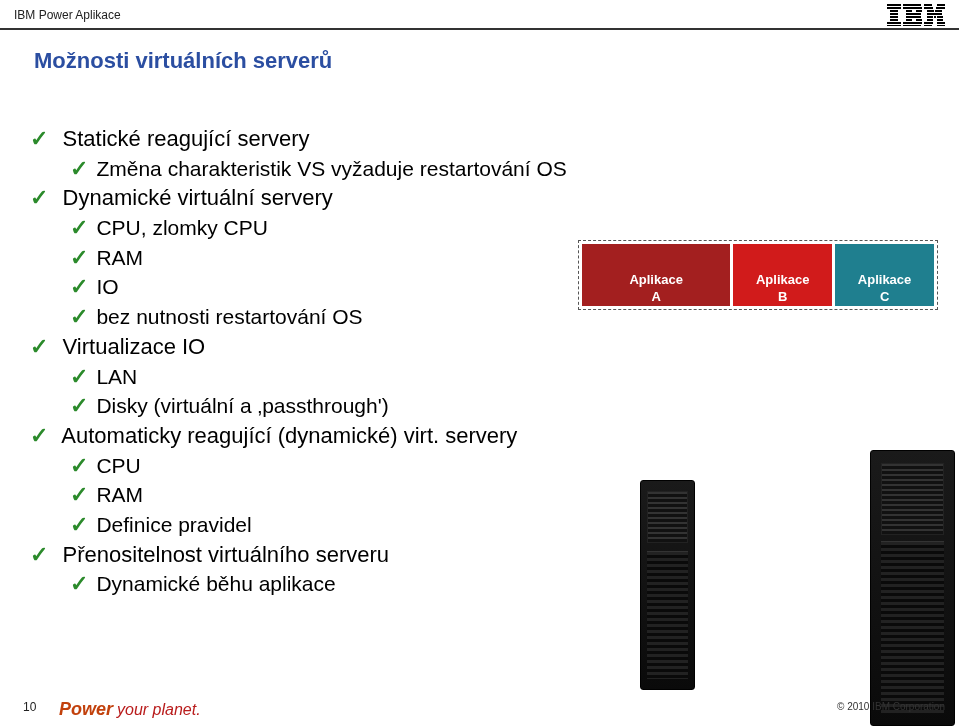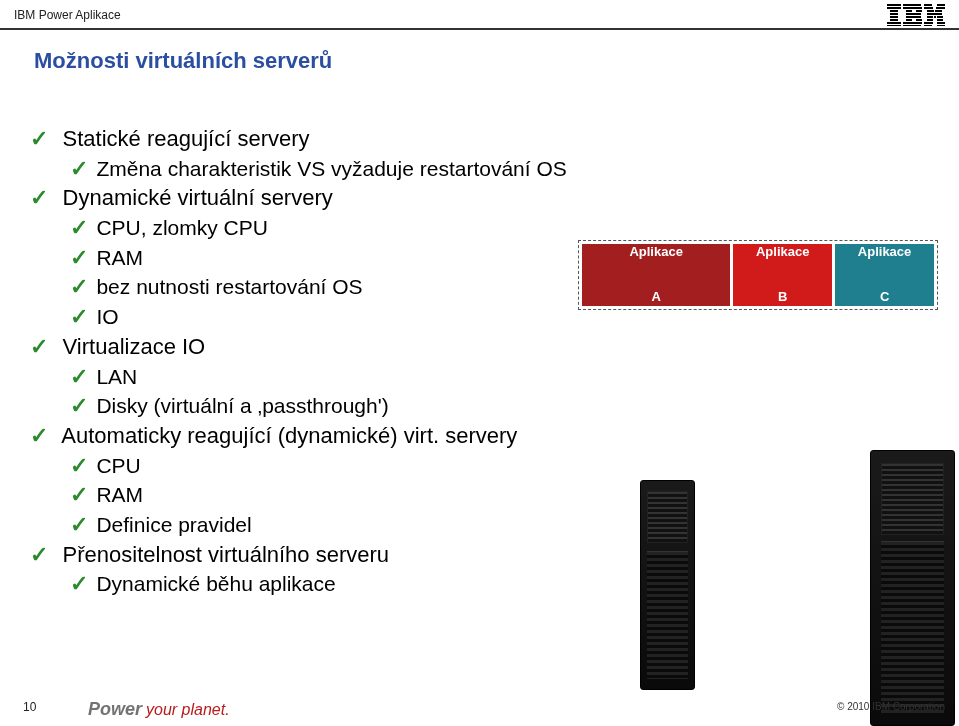--- a/index.html
+++ b/index.html
@@ -71,21 +71,21 @@
     height: 70px;
     border: 1px dashed #555;
     display: flex;
     align-items: stretch;
     padding: 3px;
     gap: 3px;
   }
   .app {
     display: flex;
     flex-direction: column;
-    justify-content: space-between;
+    justify-content: flex-end;
     align-items: center;
     color: #fff;
     font-size: 13px;
     font-weight: bold;
     flex: 1;
   }
   .app span { line-height: 1.3; }
   .app-a { background: #a31f1f; flex: 1.5; }
   .app-b { background: #d11b1b; }
   .app-c { background: #1f7f8f; }
@@ -163,21 +163,21 @@
     color: #222;
     width: 30px;
     margin-left: 9px;
   }
   .power-logo {
     display: flex;
     align-items: baseline;
     gap: 4px;
     margin-left: 6px;
   }
-  .power-logo .p1 { color: #737373; font-weight: bold; font-size: 18px; font-style: italic; margin-left: 29px; }
+  .power-logo .p1 { color: #c2410c; font-weight: bold; font-size: 18px; font-style: italic; }
   .power-logo .p2 { color: #b91c1c; font-size: 16px; font-style: italic; margin-top: 8px; }
   .copyright {
     margin-left: auto;
     font-size: 10px;
     color: #333;
   }
 </style>
 </head>
 <body>
 
@@ -233,22 +233,22 @@
       <span>Statické reagující servery</span>
       <ul class="bullets lvl2">
         <li><span>Změna charakteristik VS vyžaduje restartování OS</span></li>
       </ul>
     </li>
     <li>
       <span>Dynamické virtuální servery</span>
       <ul class="bullets lvl2">
         <li><span>CPU, zlomky CPU</span></li>
         <li><span>RAM</span></li>
+        <li><span>IO</span></li>
         <li><span>bez nutnosti restartování OS</span></li>
-        <li><span>IO</span></li>
       </ul>
     </li>
     <li>
       <span>Virtualizace IO</span>
       <ul class="bullets lvl2">
         <li><span>LAN</span></li>
         <li><span>Disky (virtuální a ‚passthrough')</span></li>
       </ul>
     </li>
     <li>

